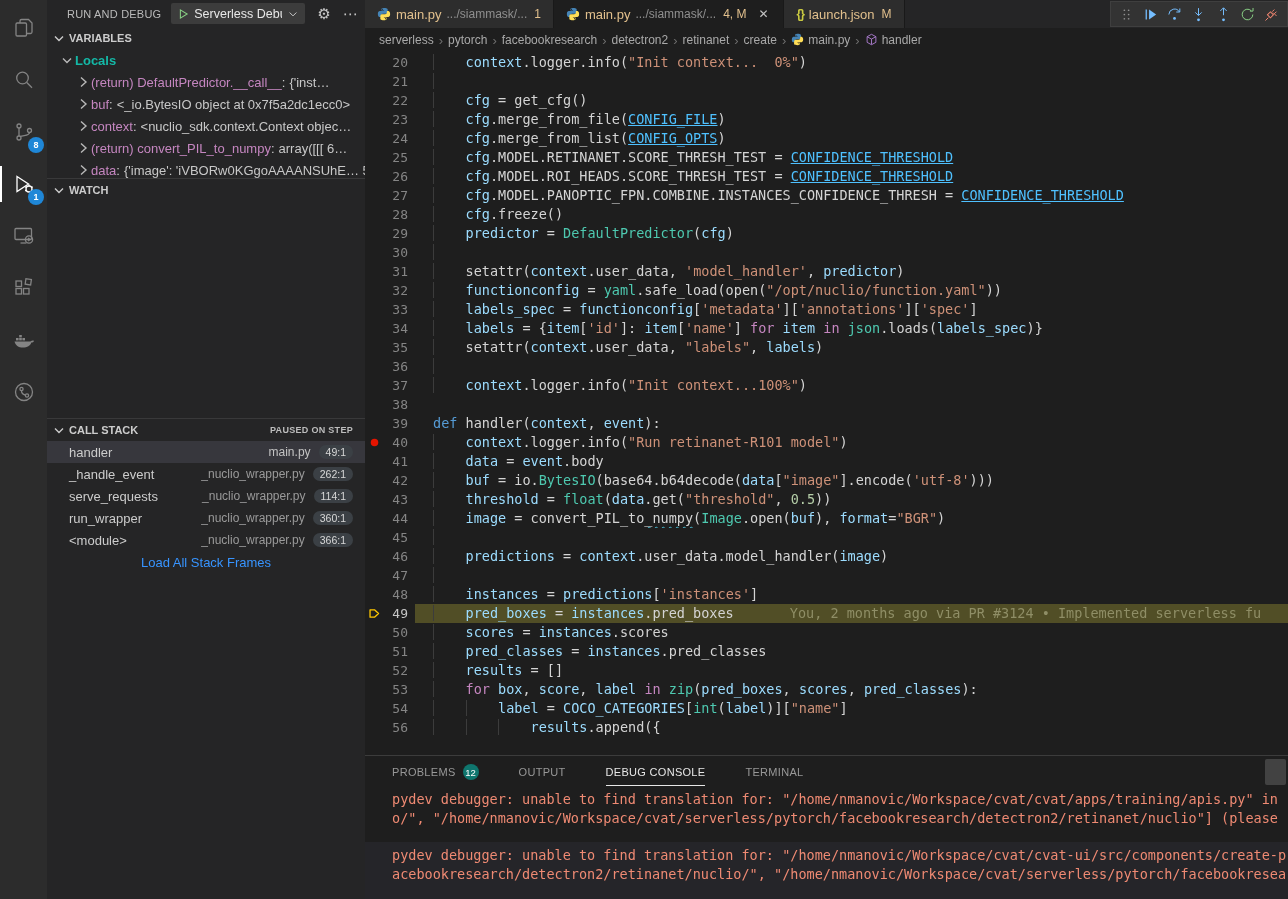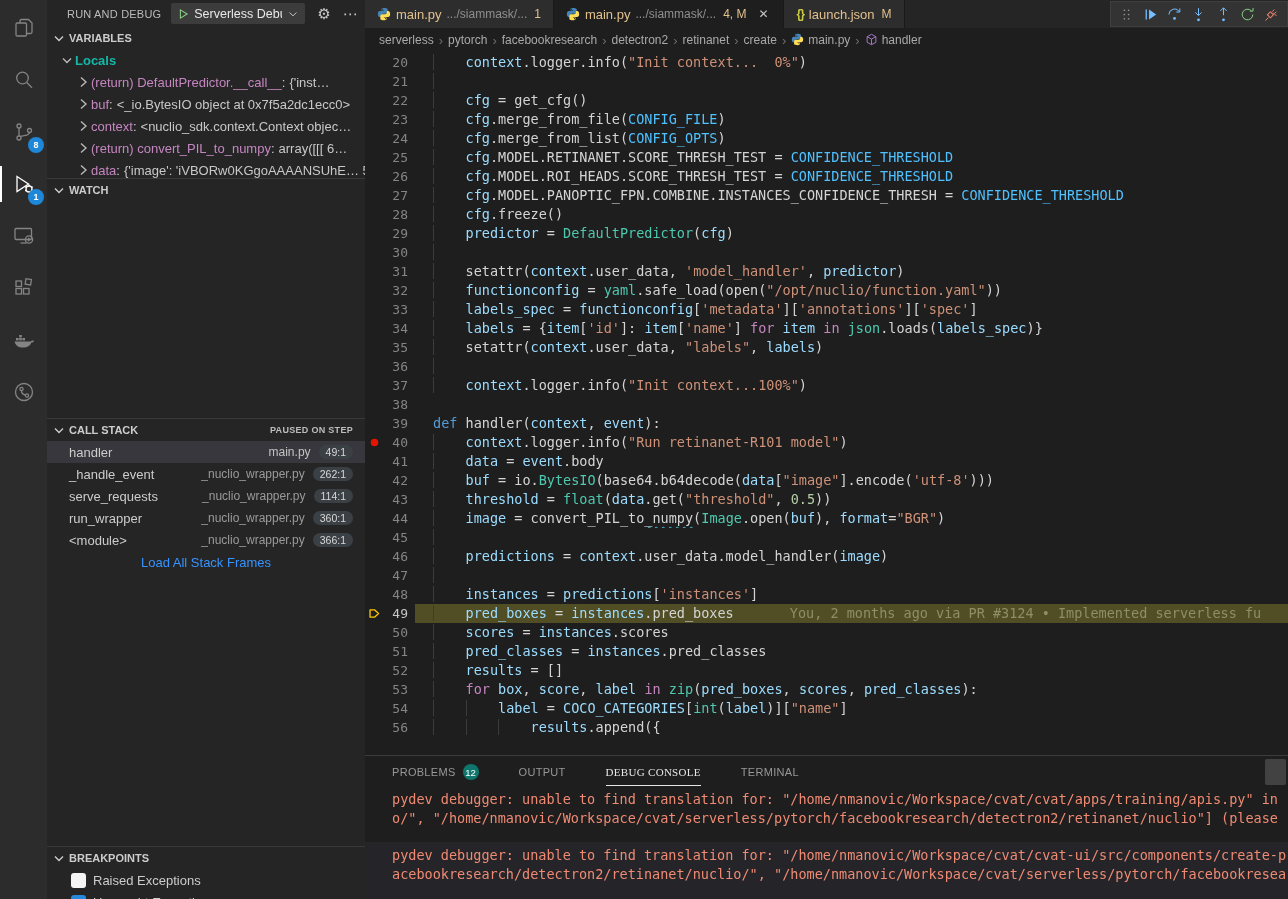--- a/index.html
+++ b/index.html
@@ -86,29 +86,29 @@
   .eline{height:19px;display:flex;white-space:pre;}
   .glyph{width:18px;flex:none;display:flex;align-items:center;justify-content:center;cursor:pointer;}
   .glyph svg{width:13px;height:13px;}
   .lnum{width:25px;flex:none;text-align:right;color:#858585;font-size:13px;}
   .eline.cur .lnum{color:#c6c6c6;}
   .lgap{width:7px;flex:none;}
   .lcontent{flex:1;padding-left:18px;min-width:0;overflow:hidden;}
   .eline.cur .lcontent{background:var(--currentline);}
   .ig{background:linear-gradient(#3c3c3c,#3c3c3c) left top/1px 100% no-repeat;}
   .tk-v{color:#9cdcfe;} .tk-w{color:#d4d4d4;} .tk-s{color:#ce9178;} .tk-k{color:#569cd6;}
-  .tk-kc{color:#c586c0;} .tk-t{color:#4ec9b0;text-align:center;} .tk-c{color:#4fc1ff;} .tk-n{color:#b5cea8;}
+  .tk-kc{color:#c586c0;} .tk-t{color:#4ec9b0;text-align:center;} .tk-c{color:#4fc1ff;text-decoration:underline;} .tk-n{color:#b5cea8;}
   .sq{text-decoration:underline wavy #45b8d0 1px;text-underline-offset:3px;}
   .blame{color:#8f8e66;margin-left:56px;}
 
   
   .panel{height:144px;flex:none;background:#1e1e1e;border-top:1px solid #3c3c3c;position:relative;display:flex;flex-direction:column;overflow:hidden;}
   .panel-tabs{height:30px;flex:none;display:flex;align-items:center;gap:40px;padding-left:27px;}
   .ptab{font-size:11px;letter-spacing:.3px;color:#989898;cursor:pointer;display:flex;align-items:center;gap:7px;height:100%;padding-top:2px;}
-  .ptab.active{color:#e7e7e7;box-shadow:inset 0 -1px 0 #e7e7e7;font-family:Liberation Serif, serif;}
+  .ptab.active{color:#e7e7e7;box-shadow:inset 0 -1px 0 #e7e7e7;}
   .ptab .p-badge{background:#0f766e;color:#ffffff;border-radius:50%;width:16px;height:16px;font-size:9.5px;display:flex;align-items:center;justify-content:center;letter-spacing:0;}
   .console{flex:1;overflow:hidden;font-family:"DejaVu Sans Mono",monospace;font-size:13.5px;line-height:19px;color:var(--consoleerr);padding-top:4px;}
   .cmsg{padding:0 0 0 27px;}
   .cmsg.alt{background:#252529;margin-top:14px;padding-top:4px;padding-bottom:42px;}
   .cline{white-space:pre;overflow:hidden;}
   .panel-thumb{position:absolute;right:2px;top:3px;width:21px;height:26px;background:#4f4f4f;opacity:.75;border-radius:2px;}
 </style>
 </head>
 <body>
 
@@ -294,42 +294,20 @@
           </div>
           <div class="frame">
             <span class="fn">&lt;module&gt;</span>
             <span class="file">_nuclio_wrapper.py</span>
             <span class="loc">366:1</span>
           </div>
           <div class="loadlink">Load All Stack Frames</div>
         </div>
     </div>
 
-    <div class="sec sec-bp">
-      <div class="sec-header">
-        <span class="chev"><svg viewBox="0 0 16 16">
-              <path d="M4 6.5l4 4 4-4"></path>
-            </svg></span>
-        <span>BREAKPOINTS</span>
-      </div>
-      <div class="sec-body" id="bp-body">
-          <div class="bp-row">
-            <span class="cb"></span>
-            <span>Raised Exceptions</span>
-          </div>
-          <div class="bp-row">
-            <span class="cb checked">
-              <svg viewBox="0 0 16 16">
-                <path d="M3 8.5l3.5 3.5L13 4.5"></path>
-              </svg>
-            </span>
-            <span>Uncaught Exceptions</span>
-          </div>
-        </div>
-    </div>
   </div>
 
   <div class="main">
     <div class="tabbar" id="tabbar">
         <div class="tab">
           <span>
             <svg class="pyicon" viewBox="0 0 16 16" style="display: block;">
               <path fill="#4584b6" d="M7.9 1C5 1 5.1 2.4 5.1 2.4v1.5h3v.6H3.6S1 4.2 1 7.9c0 3.7 2.3 3.6 2.3 3.6h1.4V9.9S4.6 7.6 7 7.6h3s2.2.1 2.2-2.2V2.7S12.5 1 7.9 1zM6.3 2.1a.6.6 0 110 1.2.6.6 0 010-1.2z"></path>
               <path fill="#ffde57" d="M8.1 15c2.9 0 2.8-1.4 2.8-1.4v-1.5h-3v-.6h4.5S15 11.8 15 8.1c0-3.7-2.3-3.6-2.3-3.6h-1.4v1.6S11.4 8.4 9 8.4H6s-2.2-.1-2.2 2.2v2.7S3.5 15 8.1 15zm1.6-1.1a.6.6 0 110-1.2.6.6 0 010 1.2z"></path>
             </svg>

